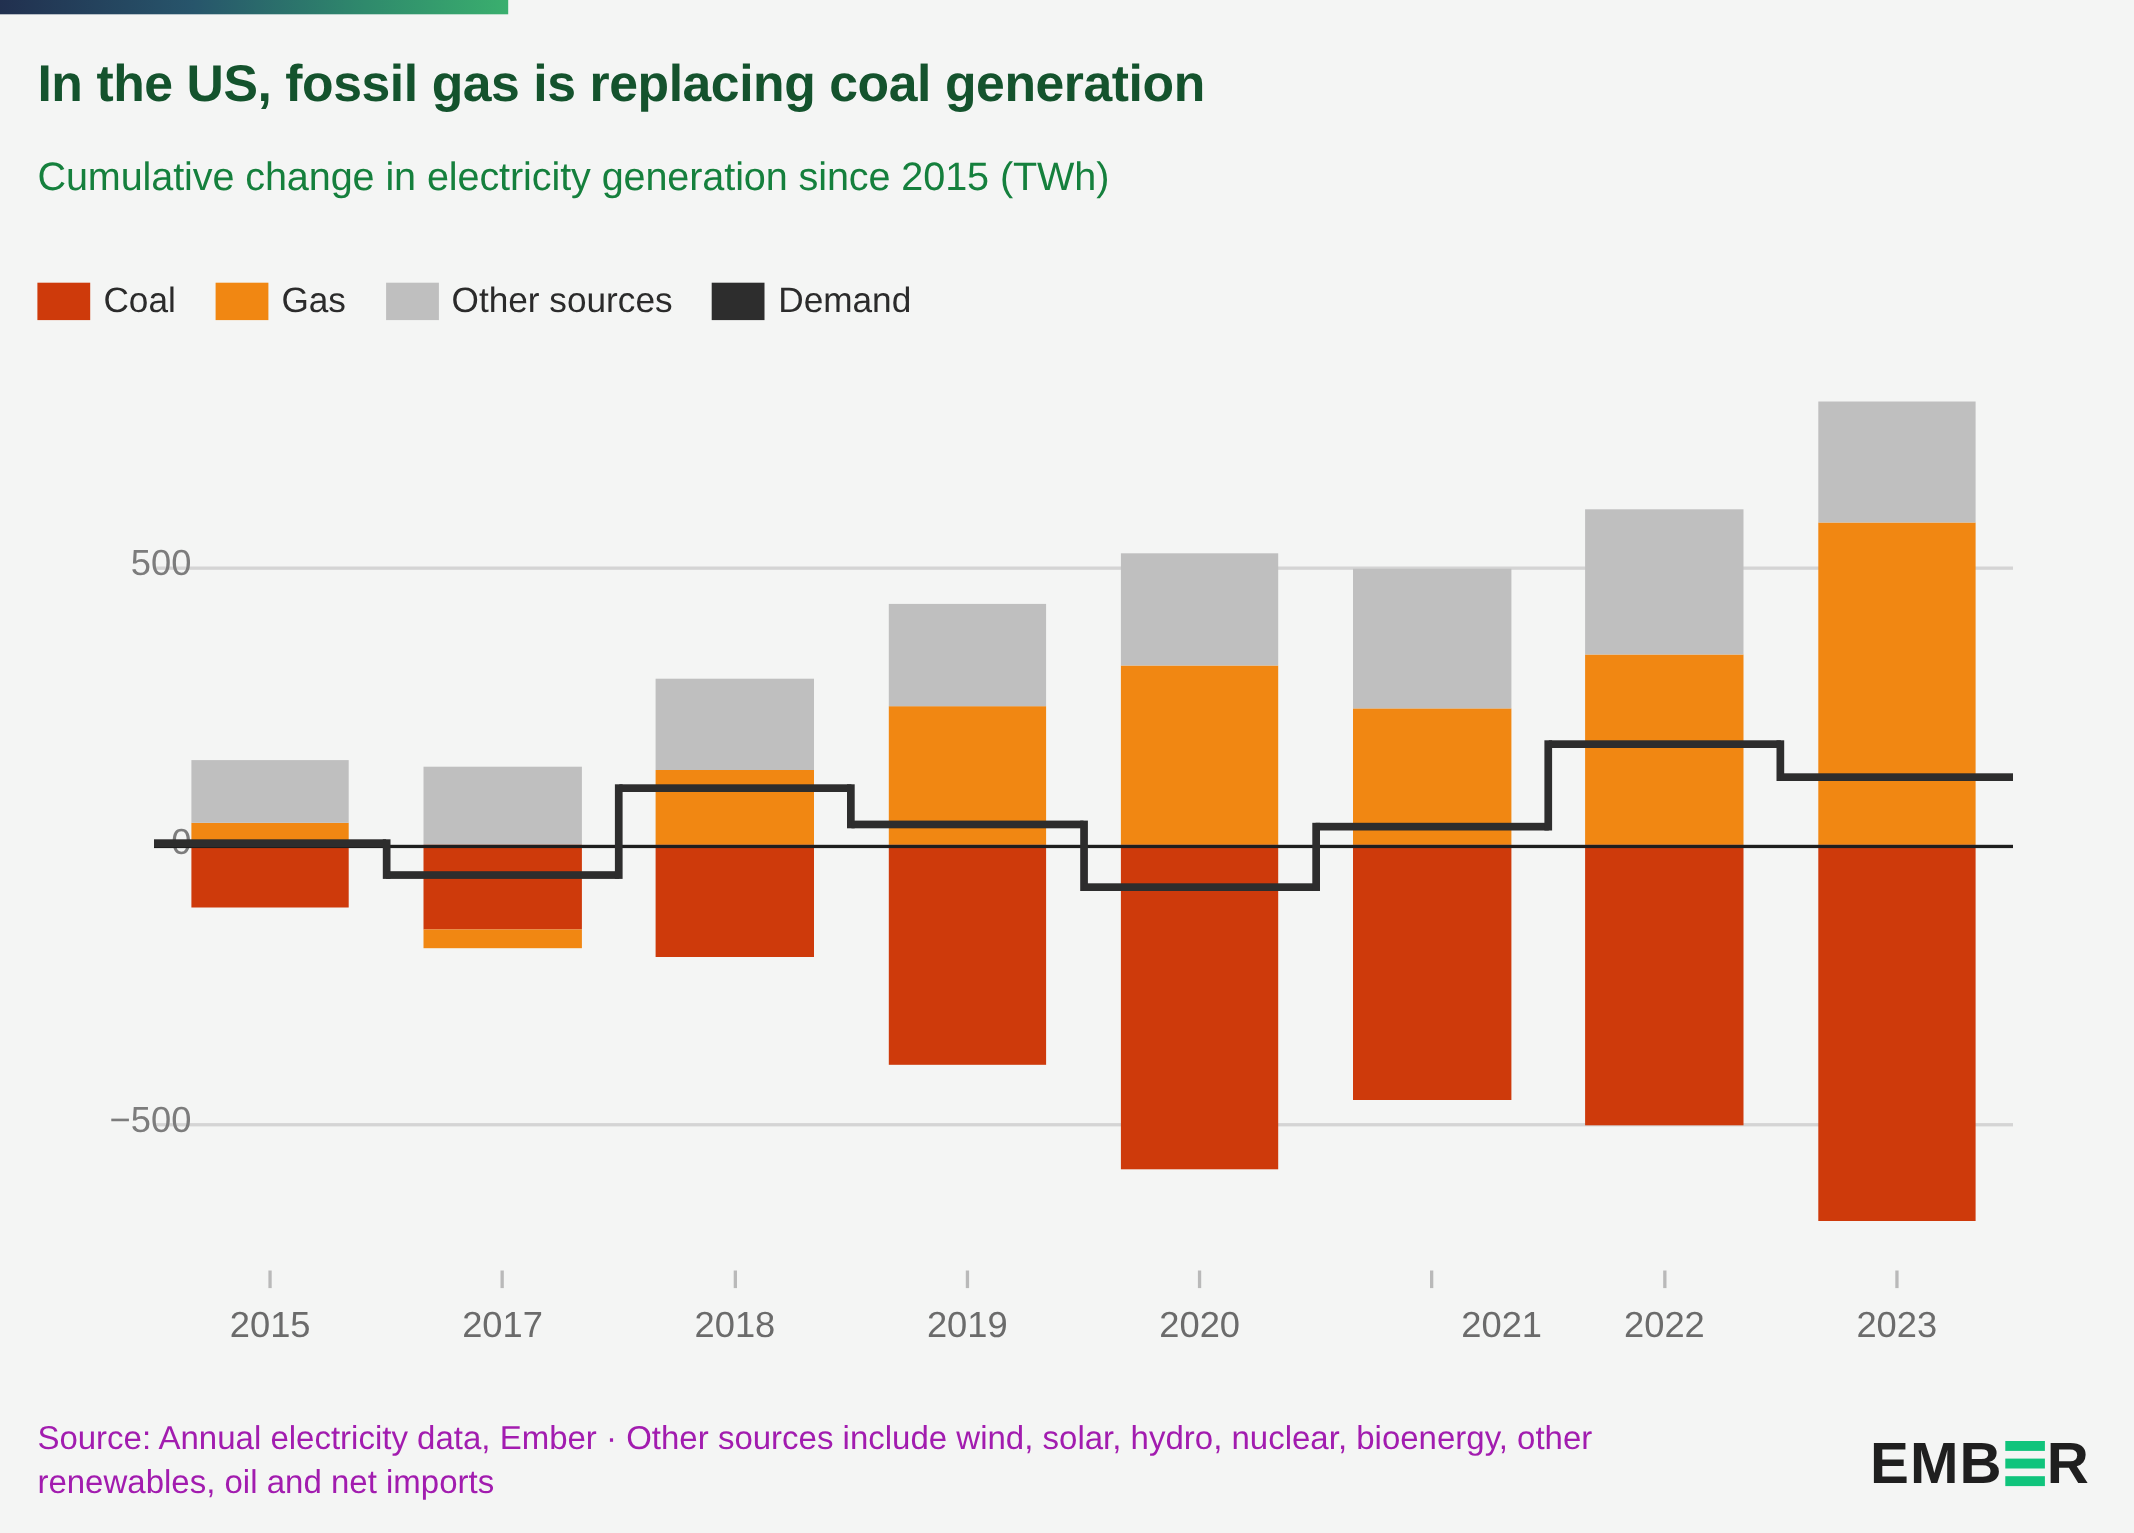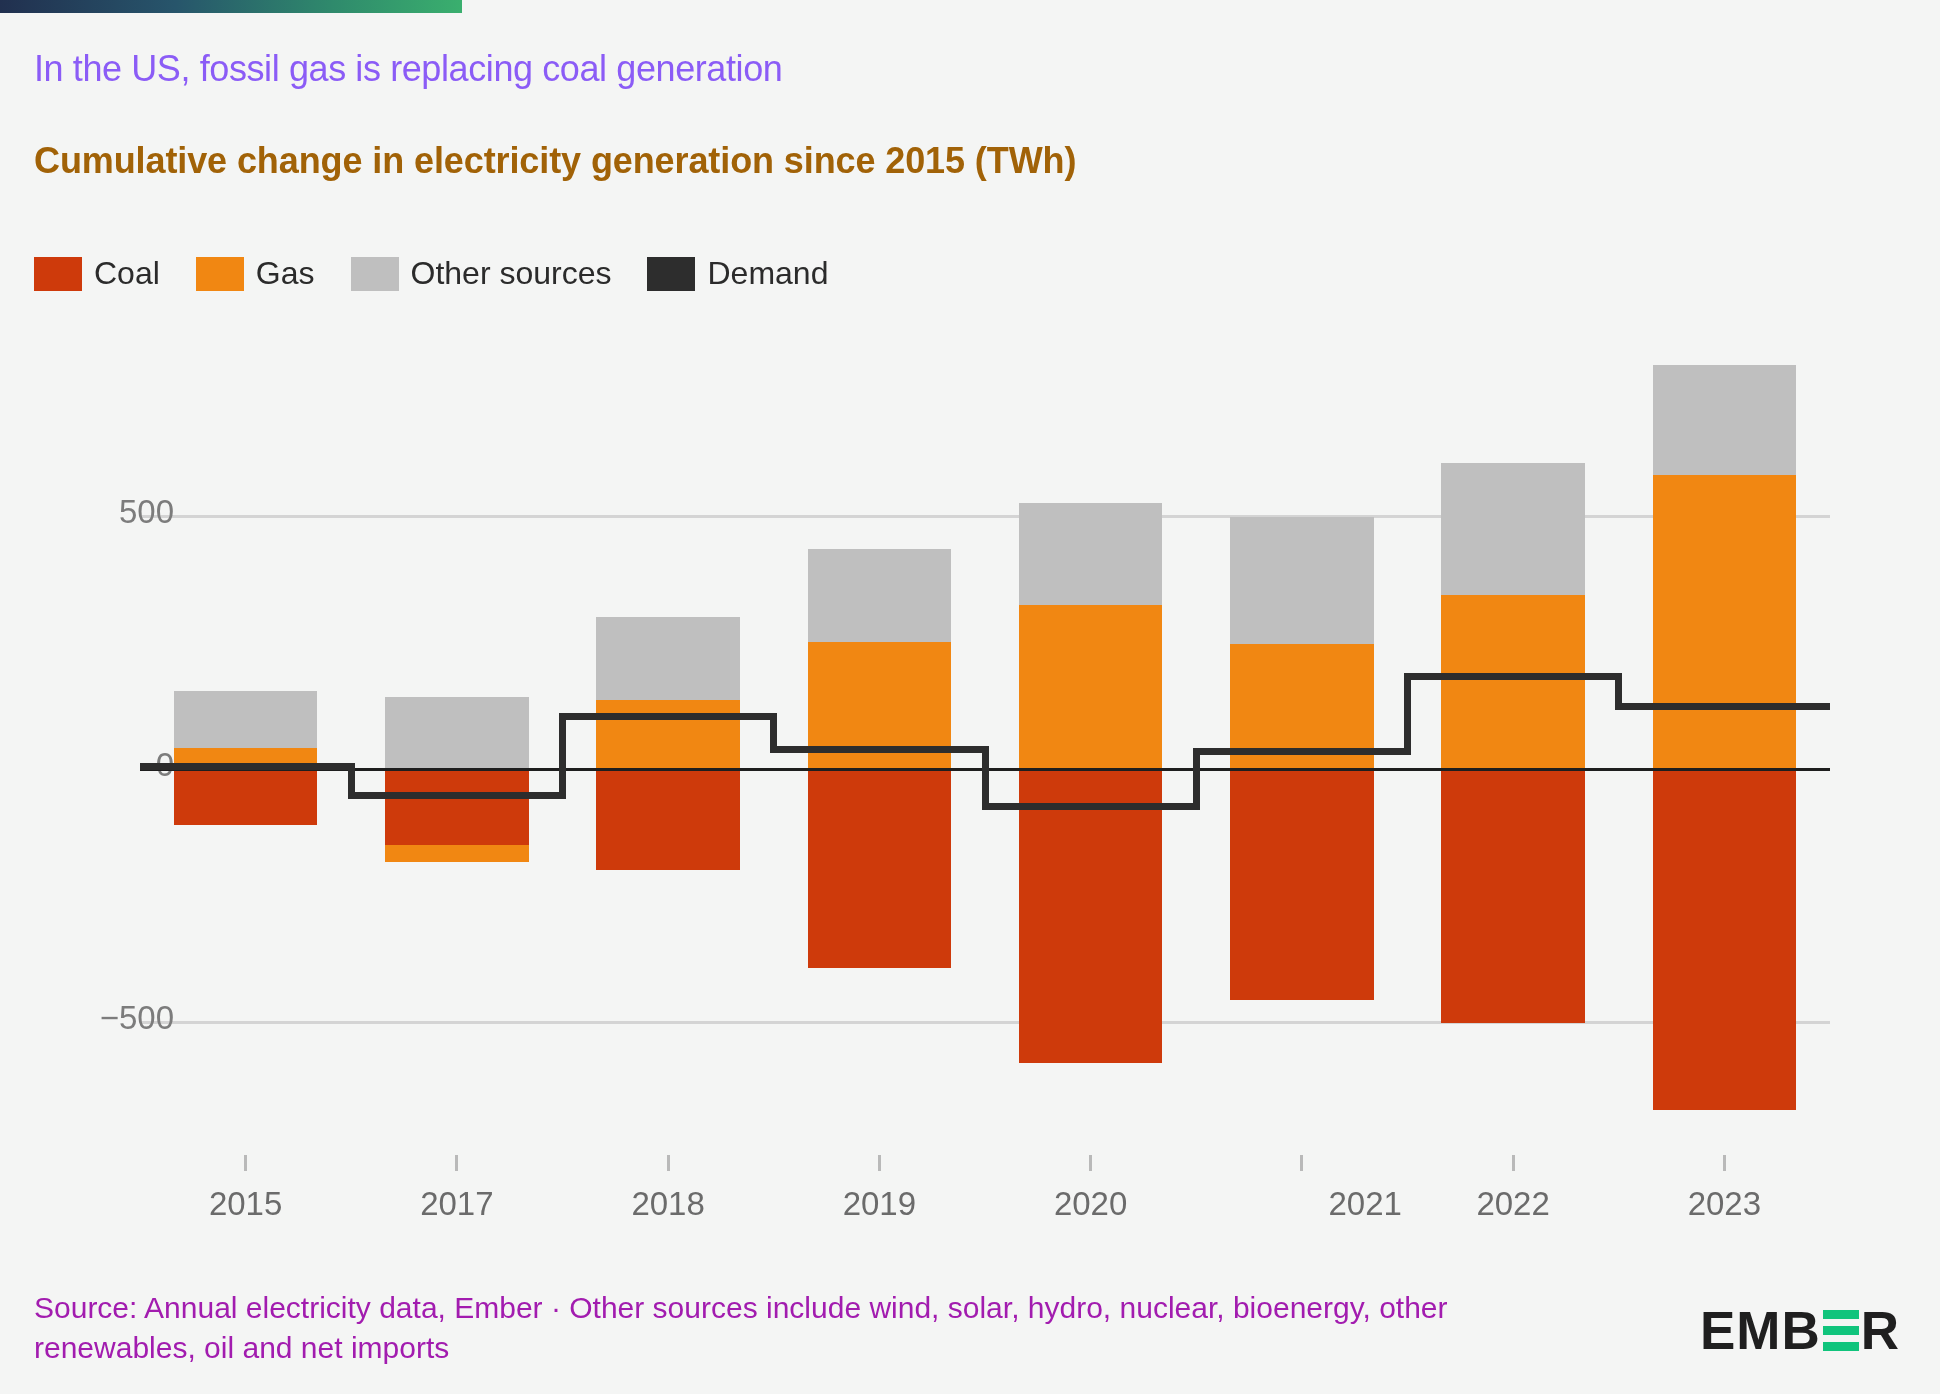--- a/index.html
+++ b/index.html
@@ -9,26 +9,26 @@
     font-family:"Liberation Sans",sans-serif;
     position:relative;overflow:hidden;
     -webkit-font-smoothing:antialiased;
   }
   #topbar{
     position:absolute;left:0;top:0;width:462px;height:13px;
     background:linear-gradient(90deg,#21304f 0%,#27556b 38%,#2f8a6c 72%,#3aaf6e 100%);
   }
   #title{
     position:absolute;left:34px;top:48px;
-    font-size:36px;font-weight:400;color:#8b5cf6;letter-spacing:-0.4px;
+    font-size:47px;font-weight:700;color:#14532d;letter-spacing:-0.4px;
     white-space:nowrap;
   }
   #subtitle{
     position:absolute;left:34px;top:140px;
-    font-size:36px;font-weight:700;color:#a16207;letter-spacing:-0.1px;
+    font-size:36px;font-weight:400;color:#15803d;letter-spacing:-0.1px;
     white-space:nowrap;
   }
   #legend{
     position:absolute;left:34px;top:255px;
     display:flex;align-items:center;gap:0;text-align:center;
   }
   .legend-item{display:flex;align-items:center;margin-right:36px;}
   .legend-swatch{width:48px;height:34px;margin-right:12px;display:inline-block;}
   .legend-label{font-size:32px;color:#2b2b2b;white-space:nowrap;}
 

